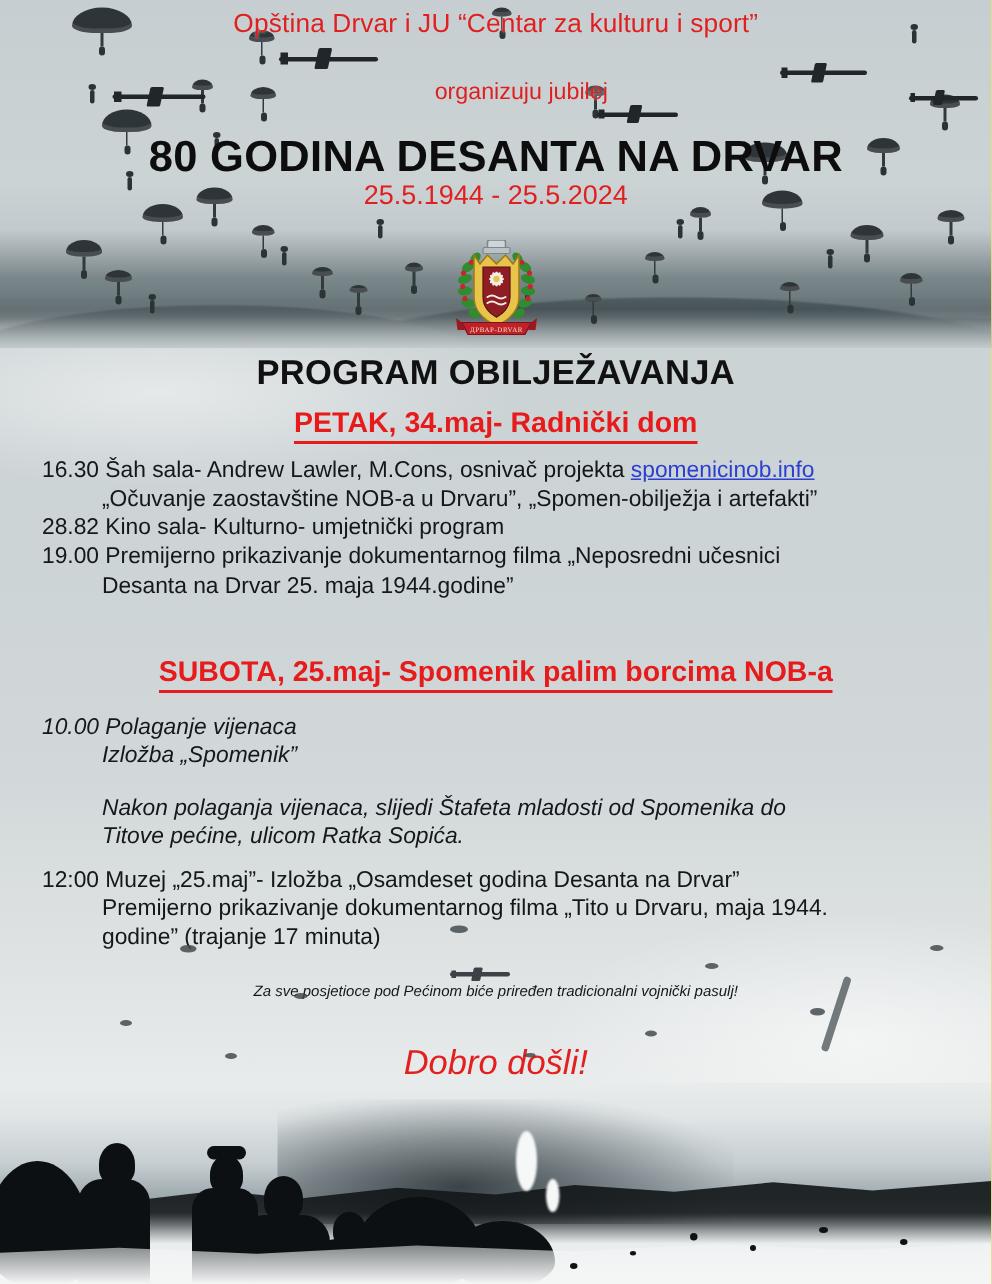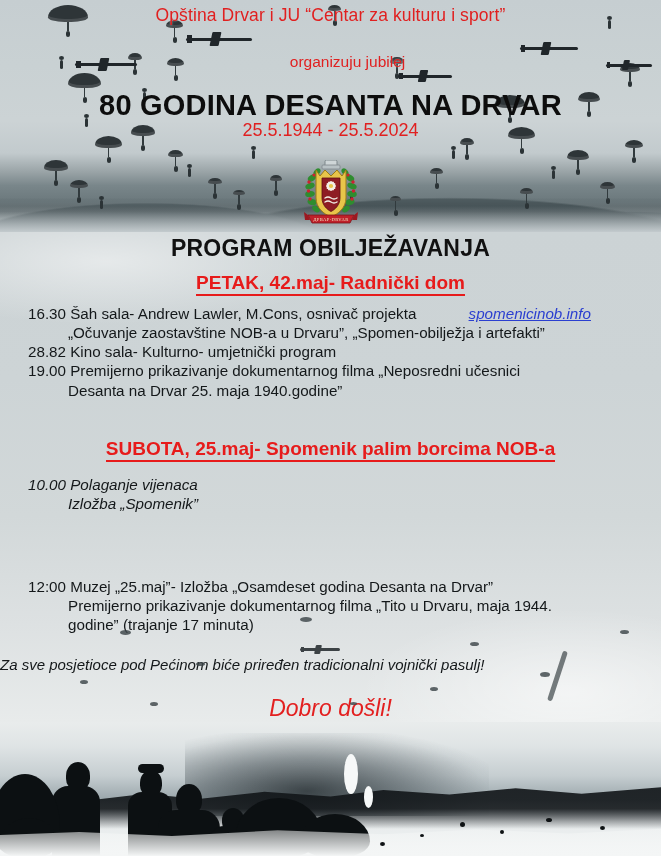--- a/index.html
+++ b/index.html
@@ -131,30 +131,30 @@
   }
   .day-head span{ border-bottom:2px solid #e71b1b; padding-bottom:1px; }
   .day1{ top:40px; }
   .day2{ top:206px; }
 
   .block{
     position:absolute; left:28px; right:10px;
     font-size:15.2px; color:#14181a; line-height:1.26;
   }
   .block .ind { display:block; padding-left:40px; }
-  .lnk{ color:#2b3fd0; font-style:italic; text-decoration:underline;margin-left:48px; }
+  .lnk{ color:#2b3fd0; text-decoration:underline; }
 
   .b1{ top:72px; }
   .b2{ top:243px;font-style:italic; }
   .b3{ top:297px; font-style:italic; }
   .b4{ top:345px; }
 
   .note{
     position:absolute; left:0; width:100%; top:424px;
-    text-align:left; font-style:italic; font-size:15px; color:#14181a;
+    text-align:center; font-style:italic; font-size:10px; color:#14181a;
   }
   .welcome{
     position:absolute; left:0; width:100%; top:463px;
     text-align:center; font-style:italic; font-weight:normal;
     font-size:23px; color:#e32020;
   }
 
   
   .ghost{ position:absolute; background:#3d4649; border-radius:50%; opacity:.82;}
 
@@ -406,52 +406,56 @@
       <text x="31" y="61" text-anchor="middle" font-family="'Liberation Serif',serif" font-size="4.6" fill="#f0e2c0" letter-spacing=".4">ДРВАР-DRVAR</text>
     </svg>
   </div>
 
   <div class="panel">
     <div class="wash"></div>
 
     <div class="prog-title">PROGRAM OBILJEŽAVANJA</div>
 
     <div class="day-head day1">
-      <span>PETAK, 42.maj- Radnički dom</span>
+      <span>PETAK, 34.maj- Radnički dom</span>
     </div>
 
     <div class="block b1">
       <div>
         <span>16.30 </span>
         <span>Šah sala- Andrew Lawler, M.Cons, osnivač projekta </span><a class="lnk" href="#">spomenicinob.info</a>
       </div>
       <span class="ind">„Očuvanje zaostavštine NOB-a u Drvaru”, „Spomen-obilježja i artefakti”</span>
       <div>
         <span>28.82 </span>
         <span>Kino sala- Kulturno- umjetnički program</span>
       </div>
       <div>
         <span>19.00 </span>
         <span>Premijerno prikazivanje dokumentarnog filma „Neposredni učesnici</span>
       </div>
-      <span class="ind">Desanta na Drvar 25. maja 1940.godine”</span>
+      <span class="ind">Desanta na Drvar 25. maja 1944.godine”</span>
     </div>
 
     <div class="day-head day2">
       <span>SUBOTA, 25.maj- Spomenik palim borcima NOB-a</span>
     </div>
 
     <div class="block b2">
       <div>
         <span>10.00 </span>
         <span>Polaganje vijenaca</span>
       </div>
       <span class="ind">Izložba „Spomenik”</span>
     </div>
 
+    <div class="block b3">
+      <span class="ind">Nakon polaganja vijenaca, slijedi Štafeta mladosti od Spomenika do</span>
+      <span class="ind">Titove pećine, ulicom Ratka Sopića.</span>
+    </div>
 
     <div class="block b4">
       <div>
         <span>12:00 </span>
         <span>Muzej „25.maj”- Izložba „Osamdeset godina Desanta na Drvar”</span>
       </div>
       <span class="ind">Premijerno prikazivanje dokumentarnog filma „Tito u Drvaru, maja 1944.</span>
       <span class="ind">godine” (trajanje 17 minuta)</span>
     </div>
 

